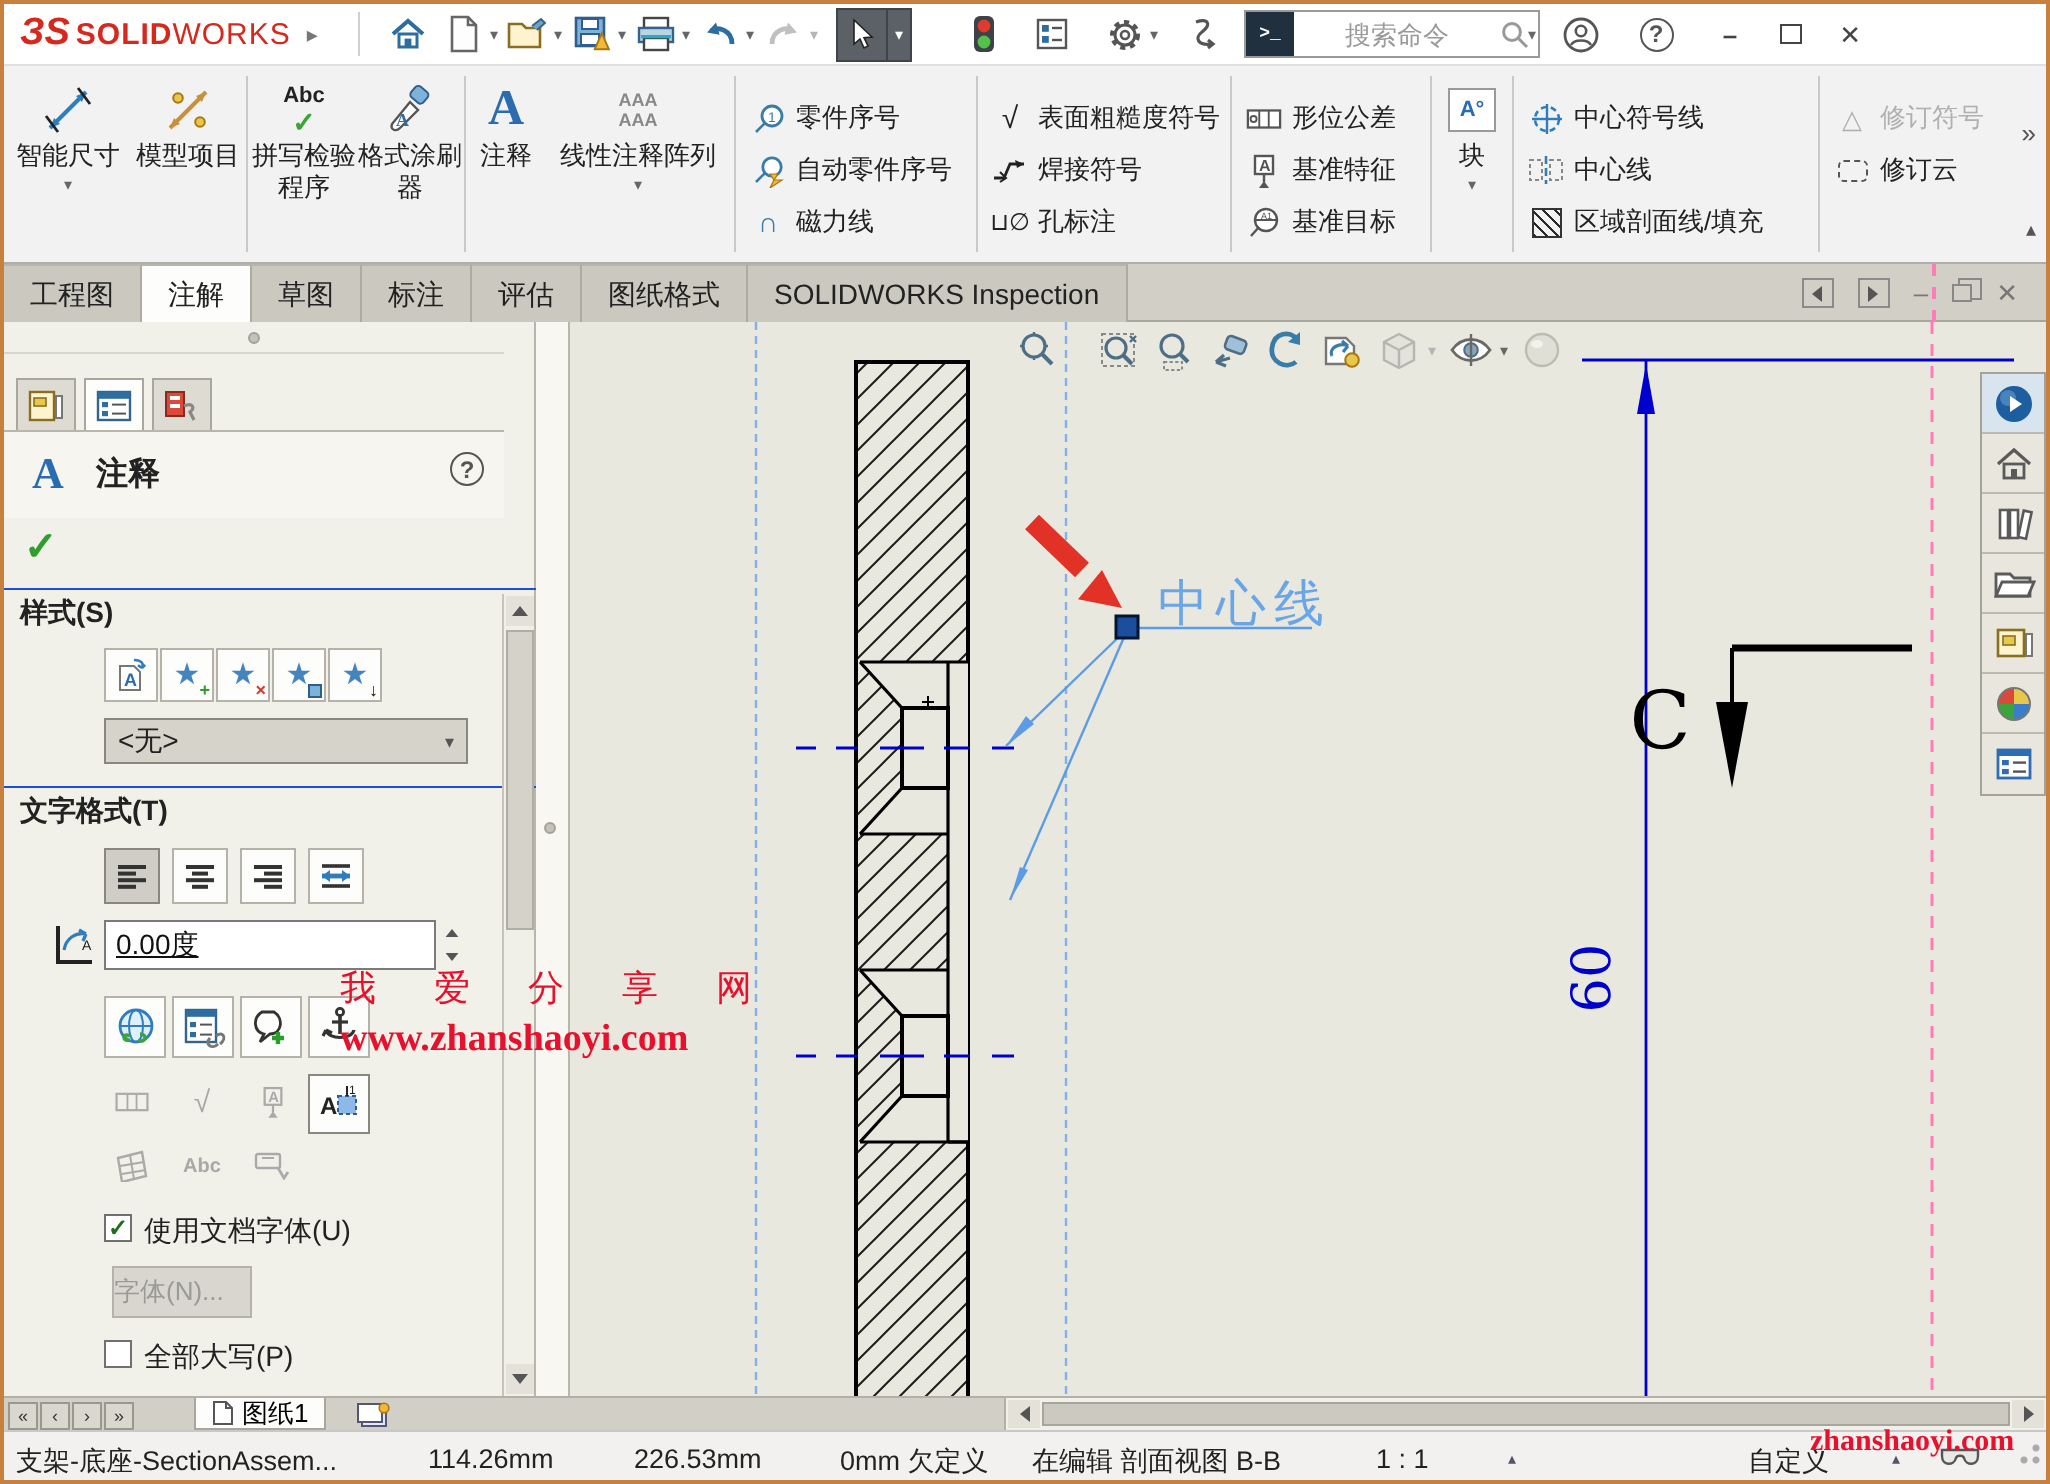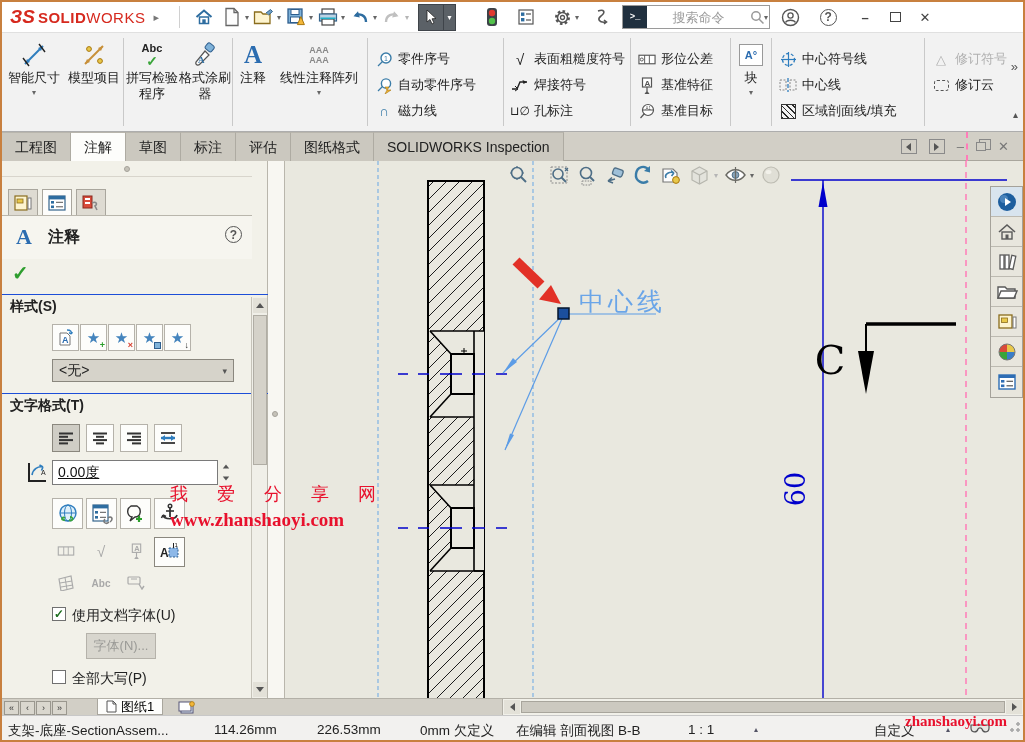--- a/index.html
+++ b/index.html
@@ -82,21 +82,21 @@
 .alignbtn{position:absolute;width:28px;height:28px;border:1px solid #b5b2aa;background:#fdfdfb;display:flex;align-items:center;justify-content:center;}
 .alignbtn.pressed{background:#cfcdc5;border:1px solid #8a877e;}
 .angleinput{position:absolute;left:50px;width:166px;height:25px;background:#fff;border:1px solid #7a7a7a;font-size:14px;display:flex;align-items:center;padding:0 5px;color:#111;}
 .spin{position:absolute;left:216px;width:16px;height:25px;display:flex;flex-direction:column;}
 .spin div{flex:1;display:flex;align-items:center;justify-content:center;font-size:7px;color:#444;}
 .linkbtn{position:absolute;width:31px;height:31px;border:1px solid #b5b2aa;background:#fdfdfb;display:flex;align-items:center;justify-content:center;}
 .grayic{position:absolute;width:24px;height:24px;display:flex;align-items:center;justify-content:center;color:#a8a8a8;font-size:13px;}
 .boxedbtn{position:absolute;width:31px;height:30px;border:1px solid #8a877e;background:#fdfdfb;display:flex;align-items:center;justify-content:center;}
 .cb{position:absolute;width:14px;height:14px;background:#fff;border:1px solid #707070;display:flex;align-items:center;justify-content:center;font-size:12px;color:#1d6e1d;font-weight:bold;line-height:12px;}
 .cblabel{position:absolute;font-size:14px;color:#222;}
-.fontbtn{position:absolute;left:84px;width:70px;height:26px;background:#d8d6ce;border:1px solid #b5b2aa;color:#9a9a96;font-size:13px;display:flex;align-items:center;justify-content:center;}
+.fontbtn{position:absolute;left:54px;width:70px;height:26px;background:#d8d6ce;border:1px solid #b5b2aa;color:#9a9a96;font-size:13px;display:flex;align-items:center;}
 .pscroll{position:absolute;right:0;top:136px;bottom:0;width:16px;background:#f0efe8;border-left:1px solid #c6c3b9;}
 .sbarrow{position:absolute;left:1px;width:14px;height:15px;background:#e3e1d8;display:flex;align-items:center;justify-content:center;}
 .tri-up{width:0;height:0;border-left:4px solid transparent;border-right:4px solid transparent;border-bottom:5px solid #555;}
 .tri-down{width:0;height:0;border-left:4px solid transparent;border-right:4px solid transparent;border-top:5px solid #555;}
 .tri-left{width:0;height:0;border-top:4px solid transparent;border-bottom:4px solid transparent;border-right:5px solid #555;}
 .tri-right{width:0;height:0;border-top:4px solid transparent;border-bottom:4px solid transparent;border-left:5px solid #555;}
 .sbthumb{position:absolute;left:1px;width:14px;background:#d5d2c9;border:1px solid #b0ada4;}
 
 
 .hud{position:absolute;left:222px;top:2px;display:flex;align-items:center;gap:4px;z-index:5;}
@@ -325,21 +325,21 @@
     </div>
     <div class="rbig" style="width:94px">
       <div class="ric" style="flex-direction:column;color:#888;font-size:9px;line-height:10px;font-weight:bold;">
         <span>AAA</span>
         <span>AAA</span>
       </div>
       <div class="rlabel">线性注释阵列</div>
       <div class="rdd">▾</div>
     </div>
     <div class="rsep"></div>
-    <div class="rcol" style="width:133px">
+    <div class="rcol" style="width:118px">
       <div class="rrow">
         <span class="icon16">
             <svg width="17" height="17" viewBox="0 0 17 17">
               <circle cx="10" cy="7" r="5" fill="#fff" stroke="#3a7ca8" stroke-width="1.4"></circle>
               <line x1="2" y1="15" x2="6.5" y2="10.5" stroke="#3a7ca8" stroke-width="1.3"></line>
               <text x="8" y="10" font-size="7" fill="#3a7ca8">1</text>
             </svg>
           </span>
         <span>零件序号</span>
       </div>

